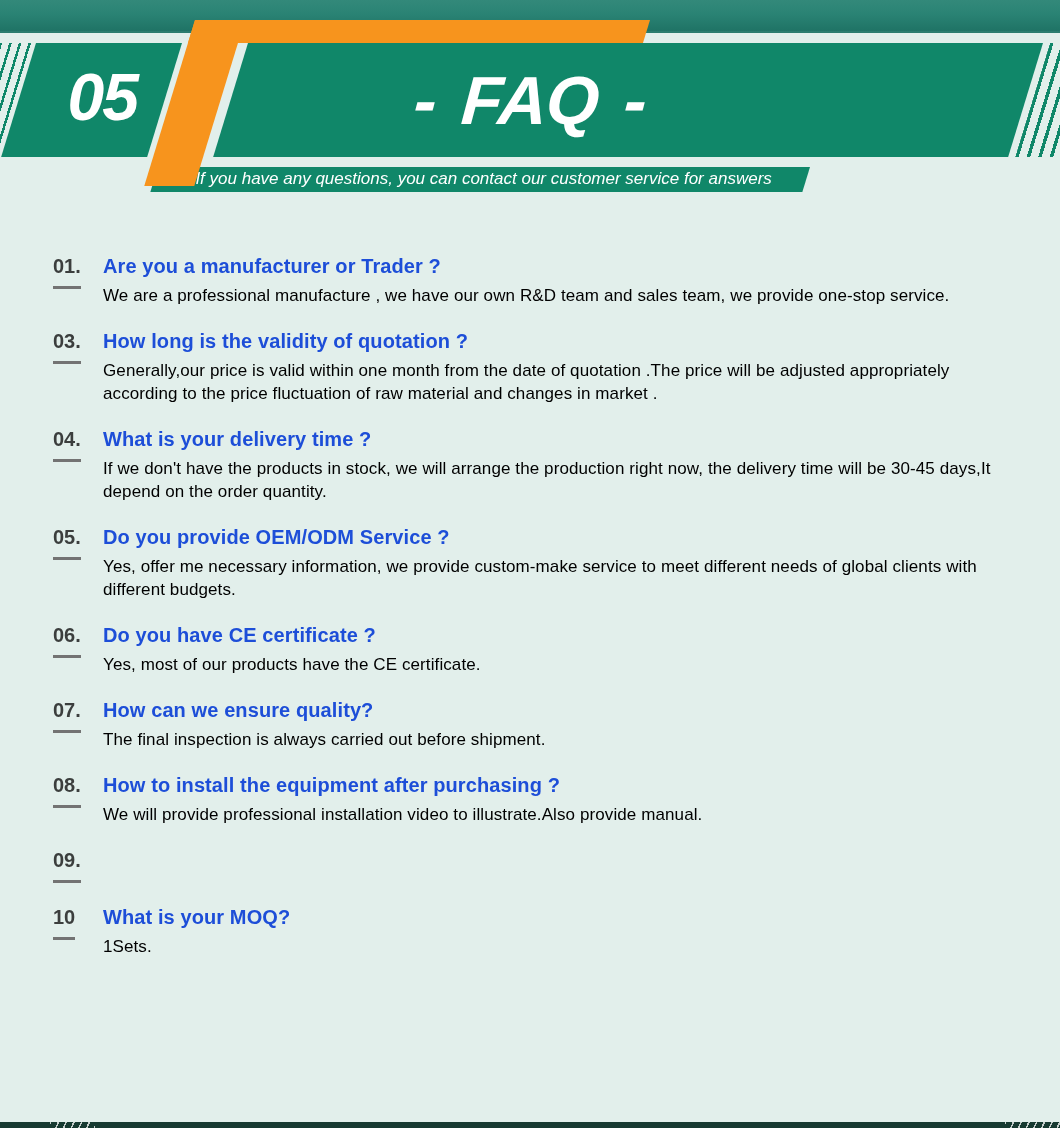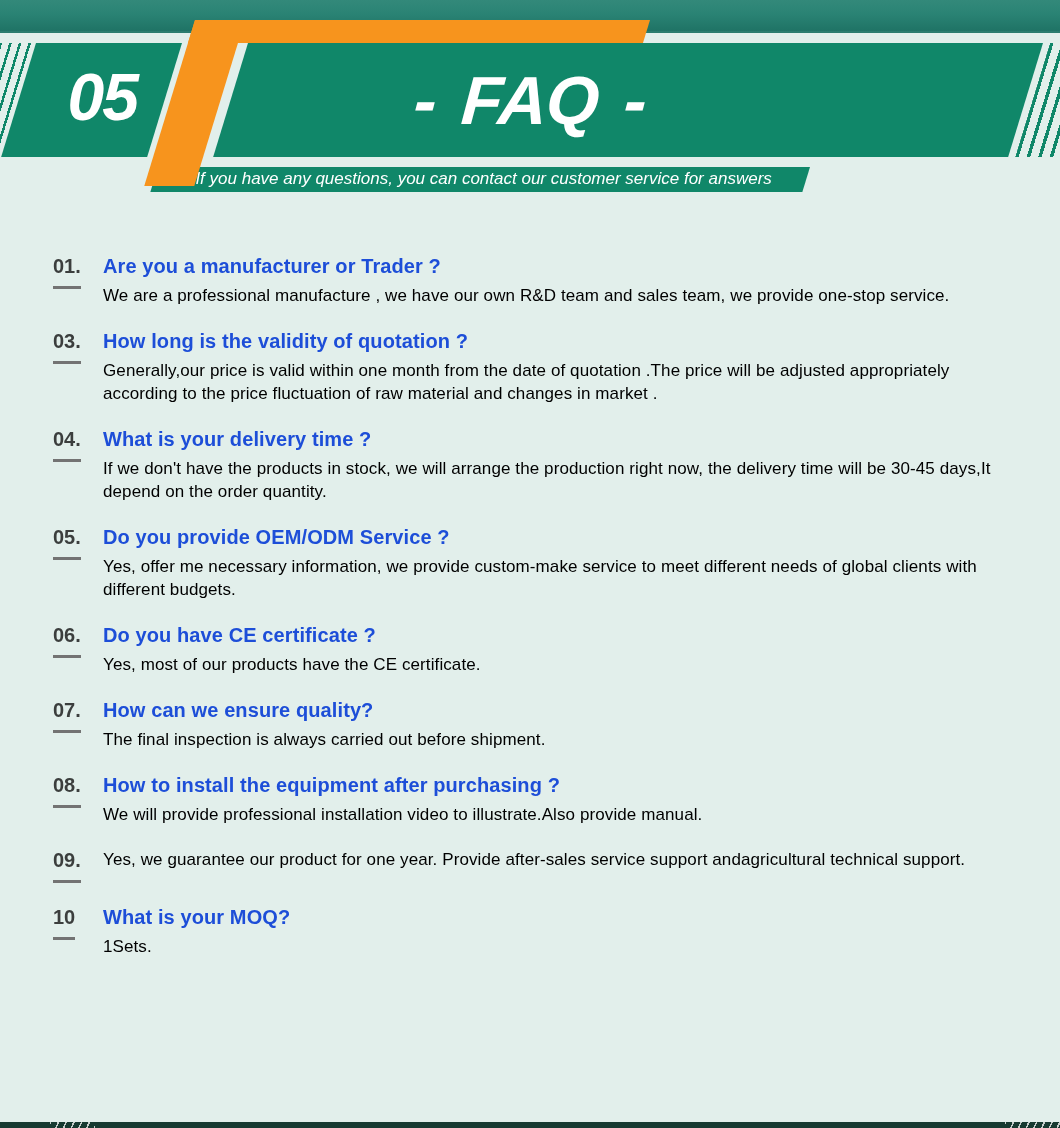--- a/index.html
+++ b/index.html
@@ -200,21 +200,20 @@
         <div class="question">How to install the equipment after purchasing ?</div>
         <div class="answer">We will provide professional installation video to illustrate.Also provide manual.</div>
       </div>
     </div>
 
     <div class="faq-item">
       <div class="num-col">
         <span class="num">09.</span>
       </div>
       <div class="qa">
-        <div class="answer">Yes, we guarantee our product for one year. Provide after-sales service support andagricultural technical support.</div>
       </div>
     </div>
 
     <div class="faq-item">
       <div class="num-col">
         <span class="num">10</span>
       </div>
       <div class="qa">
         <div class="question">What is your MOQ?</div>
         <div class="answer">1Sets.</div>

